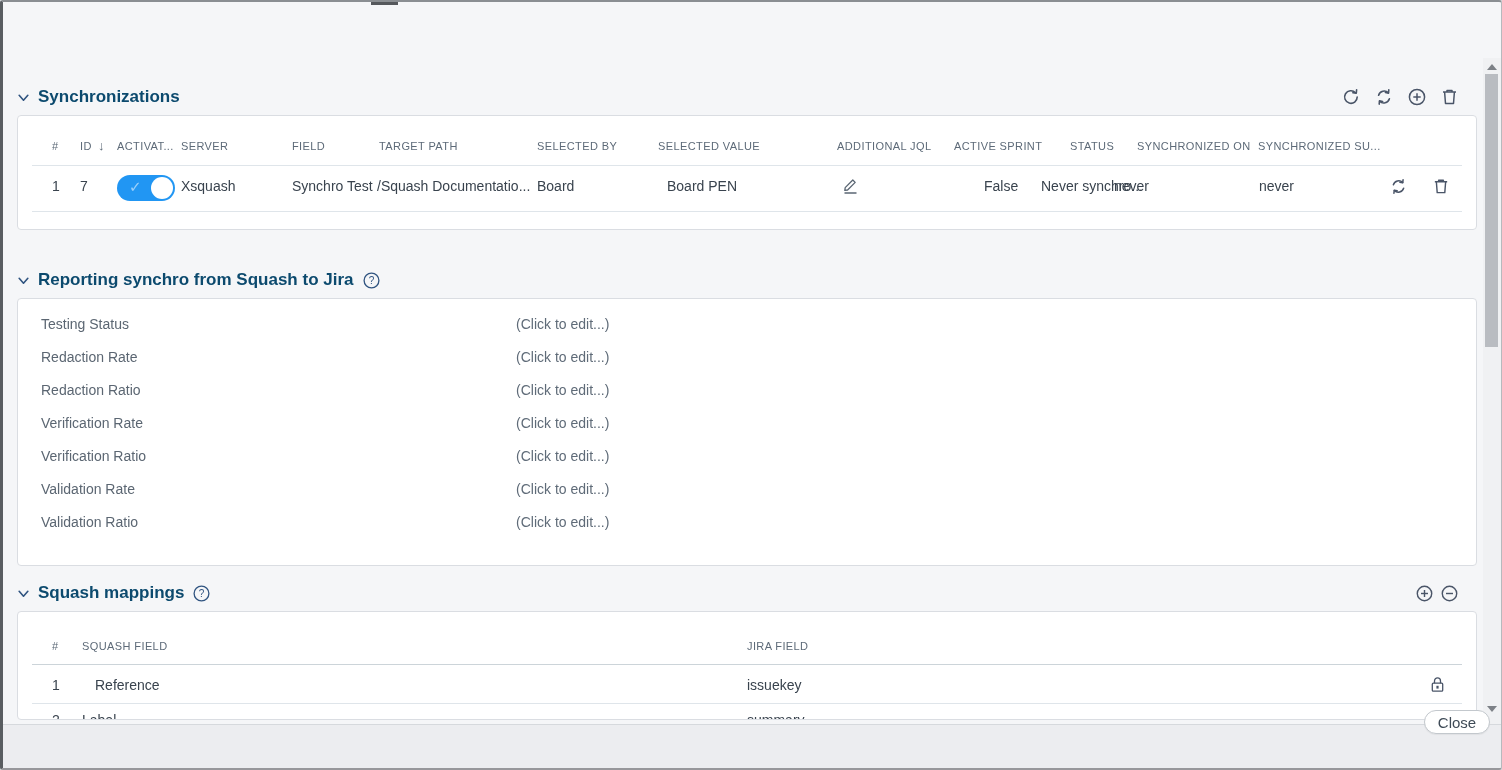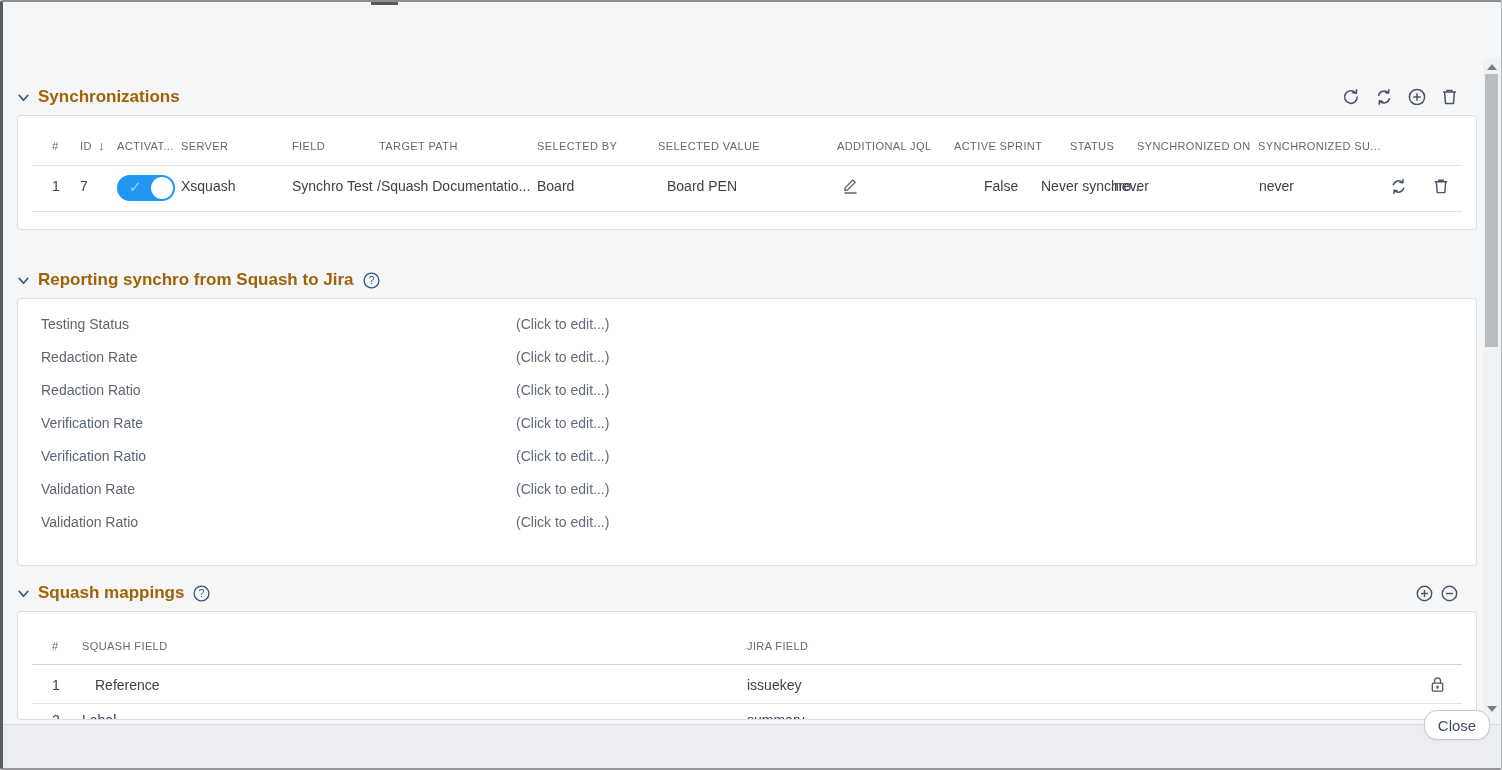--- a/index.html
+++ b/index.html
@@ -10,21 +10,21 @@
     border-left:3px solid #595d61;border-top:2px solid #8a8e92;
     border-bottom:2px solid #97979b;border-right:1px solid #b6b9bd;
     border-radius:3px;
   }
   .top-fragment{position:absolute;left:368px;top:0;width:27px;height:3px;background:#55585c;}
   .dlg-title{position:absolute;left:20px;top:14px;font-size:20px;font-weight:600;color:#36577d;}
 
   
   .sec{position:absolute;left:14px;right:28px;height:22px;display:flex;align-items:center;}
   .sec .chev{display:inline-flex;margin-right:8px;cursor:pointer;}
-  .sec .sec-title{font-size:17px;font-weight:600;color:#a16207;}
+  .sec .sec-title{font-size:17px;font-weight:600;color:#0c4a6e;}
   .sec .help{margin-left:9px;display:inline-flex;}
   .sec .spacer{flex:1;}
   .icon{display:inline-flex;align-items:center;justify-content:center;}
   .icon svg{display:block;}
   .toolbar{display:flex;gap:13px;align-items:center;}
 
   
   .panel{
     position:absolute;left:14px;width:1460px;box-sizing:border-box;
     background:#ffffff;border:1px solid #dadde2;border-radius:4px;
@@ -44,21 +44,21 @@
   .toggle .knob{position:absolute;right:2px;top:2px;width:22px;height:22px;border-radius:50%;background:#ffffff;}
 
   
   .rrow{position:absolute;left:0;right:0;height:20px;}
   .rlabel{position:absolute;left:23px;font-size:14px;color:#5b6672;}
   .rvalue{position:absolute;left:498px;font-size:14px;color:#5f6b78;cursor:pointer;}
 
   
   .footer{position:absolute;left:0;right:0;bottom:0;height:43px;background:#ecedf0;border-top:1px solid #d6d9dd;}
   .close-btn{
-    position:absolute;right:11px;top:-15px;width:66px;height:30px;background:#ffffff;
+    position:absolute;right:11px;top:-15px;width:66px;height:24px;background:#ffffff;
     border:1px solid #c3c8cd;border-radius:13px;font-size:15px;color:#3f4b57;
     font-family:"Liberation Sans",sans-serif;cursor:pointer;box-shadow:0 1px 1px rgba(0,0,0,0.05);
   }
 
   
   .scrollbar{position:absolute;left:1480px;top:56px;width:18px;height:666px;background:#f0f1f3;}
   .sb-up{position:absolute;top:6px;left:4px;width:0;height:0;border-left:5px solid transparent;border-right:5px solid transparent;border-bottom:6px solid #7d8187;cursor:pointer;}
   .sb-down{position:absolute;top:648px;left:4px;width:0;height:0;border-left:5px solid transparent;border-right:5px solid transparent;border-top:6px solid #7d8187;cursor:pointer;}
   .sb-thumb{position:absolute;top:16px;left:2px;width:13px;height:273px;background:#b9bcc1;cursor:pointer;}
 </style>

